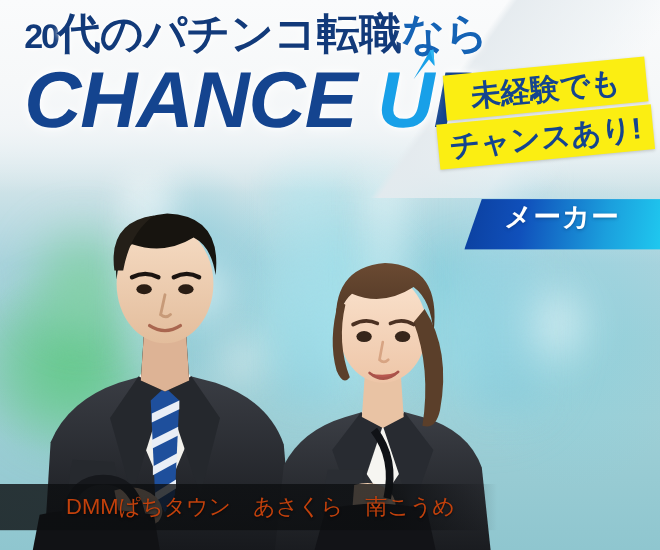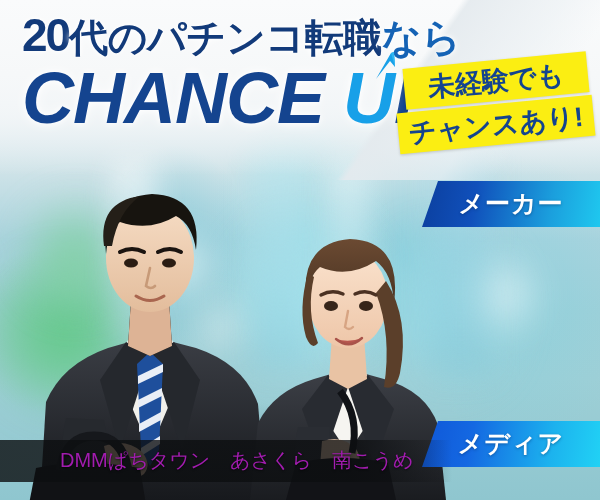--- a/index.html
+++ b/index.html
@@ -41,21 +41,21 @@
 
   
   .headline{
     position:absolute;left:22px;top:12px;width:430px;
     white-space:nowrap;line-height:1;
   }
   .hl-row1{
     font-size:39px;font-weight:bold;color:#123a7a;letter-spacing:-.5px;
     text-shadow:0 0 5px rgba(255,255,255,.95),0 0 10px rgba(255,255,255,.8);
   }
-  .hl-num{font-size:46px;font-weight:bold;letter-spacing:-2px;}
+  .hl-num{font-size:31px;font-weight:bold;letter-spacing:-2px;}
   .hl-tail{color:#1563b5;font-family:Liberation Serif, serif;}
   .hl-row2{
     margin-top:4px;font-size:72px;font-weight:bold;font-style:italic;
     color:#14448f;letter-spacing:-1px;
     text-shadow:0 0 6px rgba(255,255,255,.95),0 0 14px rgba(255,255,255,.85);
   }
   .hl-u{position:relative;color:#18a0e8;display:inline-block;}
   .u-arrow{
     position:absolute;right:-2px;top:-13px;width:26px;height:32px;
     pointer-events:none;
@@ -67,35 +67,35 @@
     color:#14448f;font-weight:bold;white-space:nowrap;
     display:flex;align-items:center;justify-content:center;
     box-shadow:0 1px 3px rgba(0,0,0,.18);
   }
   #badge1{left:404px;top:60px;width:184px;height:41px;font-size:27px;transform:rotate(-5.5deg);}
   #badge2{left:398px;top:104px;width:196px;height:41px;font-size:27px;transform:rotate(-5.5deg);}
 
   
   .cat{
     position:absolute;right:0;height:46px;width:178px;
-    display:flex;align-items:center;justify-content:center;
+    display:flex;justify-content:center;
     clip-path:polygon(16px 0,100% 0,100% 100%,0 100%);
     color:#fff;font-size:25px;font-weight:bold;letter-spacing:1px;
     text-shadow:0 1px 3px rgba(0,40,90,.45);
   }
   .cat span{position:relative;top:-1px;}
 
   
   .caption-band{
     position:absolute;left:0;bottom:18px;width:452px;height:42px;
     background:linear-gradient(90deg,rgba(12,14,16,.80) 0%,rgba(12,14,16,.78) 78%,rgba(12,14,16,0) 100%);
   }
   .caption-text{
     position:absolute;left:60px;bottom:26px;
-    color:#a21caf;font-size:20px;white-space:nowrap;
+    color:#c2410c;font-size:20px;white-space:nowrap;
     text-shadow:0 1px 2px rgba(0,0,0,.6);
   }
 
   
   .person{position:absolute;}
 </style>
 </head>
 <body>
 
 <div id="banner">
@@ -226,20 +226,17 @@
   <div id="badge1" class="badge">
       <span>未経験でも</span>
     </div>
   <div id="badge2" class="badge">
       <span>チャンスあり!</span>
     </div>
 
   <div class="cat" id="cat0" style="top:181px;background:linear-gradient(100deg,#0b3f9e 0%,#1050bb 30%,#1b9fdd 72%,#1fc8ef 100%);">
       <span>メーカー</span>
     </div>
-  <div class="cat" id="cat4" style="top:421px;background:linear-gradient(100deg,#0f57d8 0%,#1468e2 28%,#1cb2ee 72%,#21d2f5 100%);">
-      <span>メディア</span>
-    </div>
 
   <div class="caption-band"></div>
   <div class="caption-text">DMMぱちタウン　あさくら　南こうめ</div>
 
 </div>
 
 </body></html>

